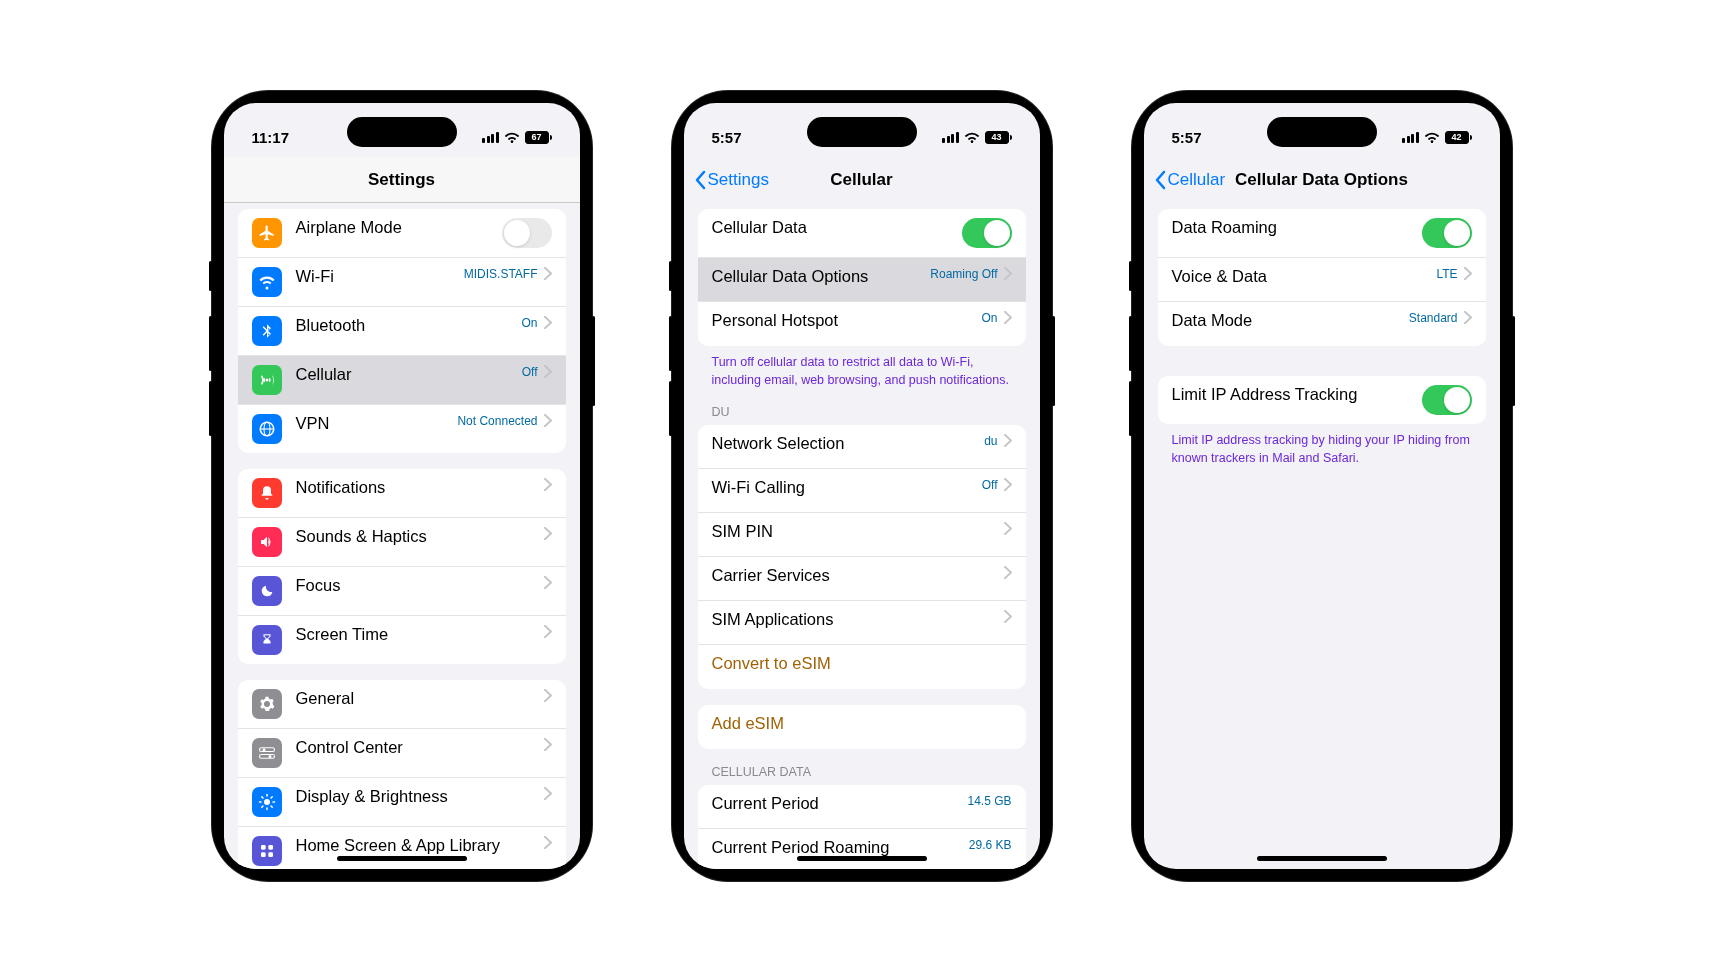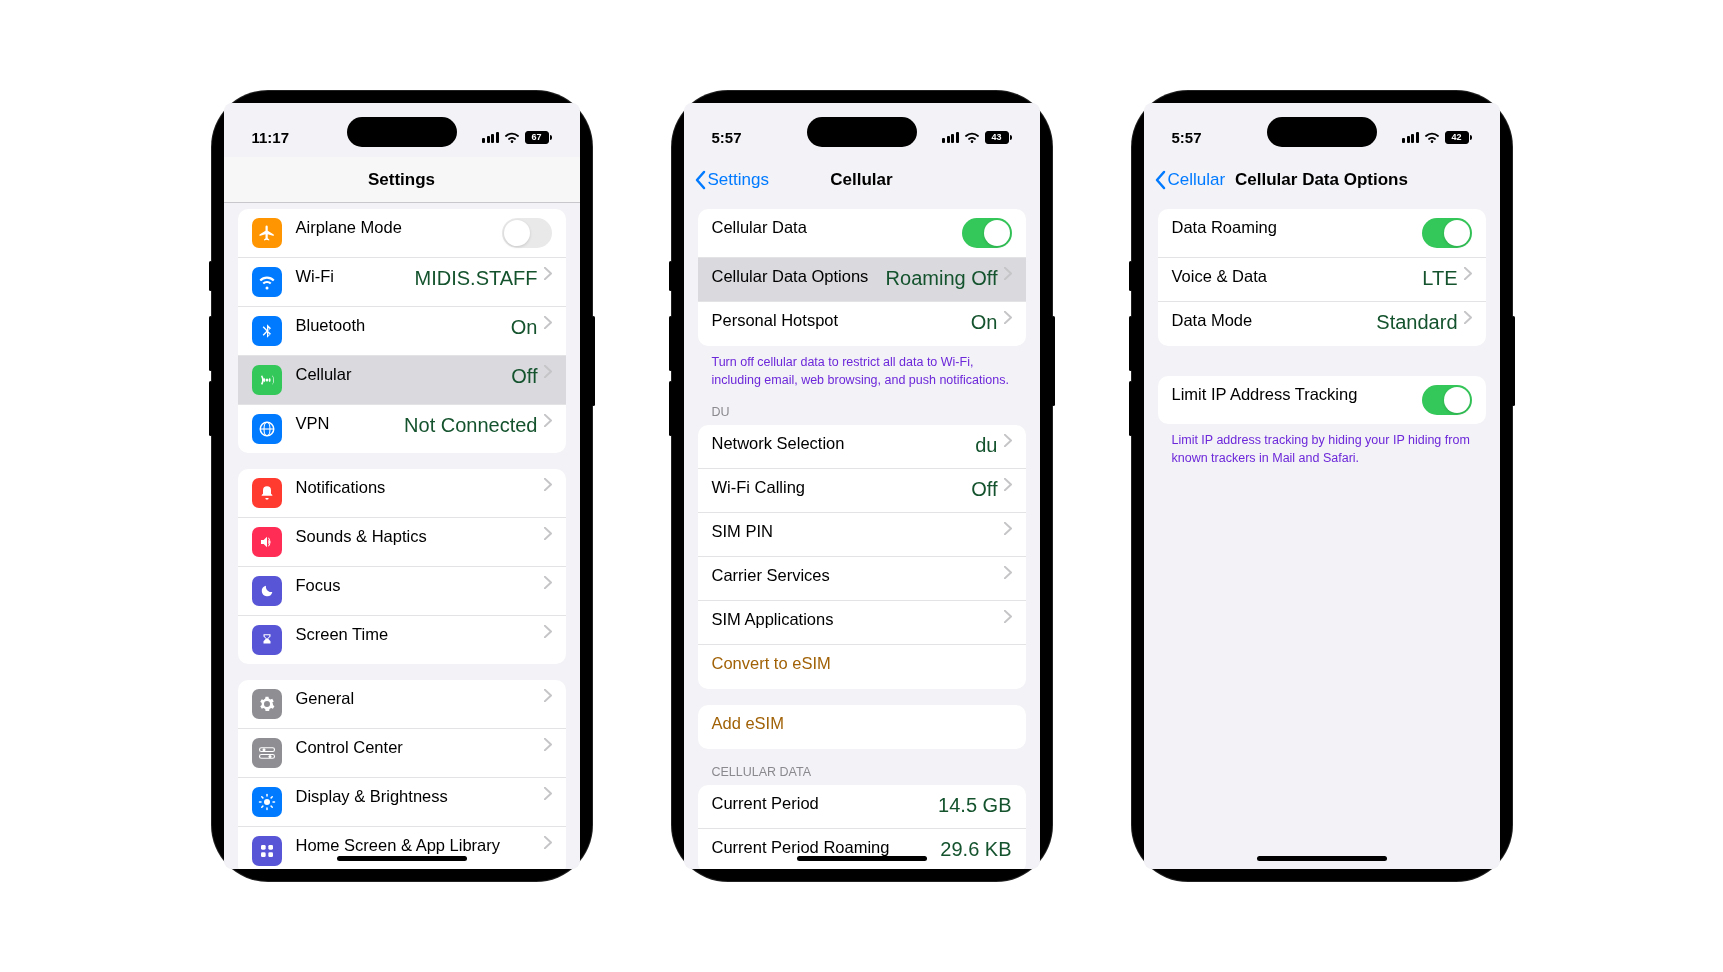--- a/index.html
+++ b/index.html
@@ -3,21 +3,21 @@
 <meta charset="utf-8">
 <style>
   * { box-sizing: border-box; margin: 0; padding: 0; font-family: -apple-system, "Helvetica Neue", Arial, sans-serif; }
   body { background: #fff; width: 1723px; height: 972px; display: flex; justify-content: center; align-items: center; gap: 80px; }
   .phone { width: 380px; height: 790px; background: #000; border-radius: 56px; padding: 12px; position: relative; box-shadow: 0 0 0 1px #222; }
   .phone .btn-side { position: absolute; background: #000; border-radius: 3px; }
   .phone .btn-l1 { left: -3px; top: 170px; width: 3px; height: 30px; }
   .phone .btn-l2 { left: -3px; top: 225px; width: 3px; height: 55px; }
   .phone .btn-l3 { left: -3px; top: 290px; width: 3px; height: 55px; }
   .phone .btn-r  { right: -3px; top: 225px; width: 3px; height: 90px; }
-  .screen { width: 100%; height: 100%; background: #f2f2f7; border-radius: 8px; overflow: hidden; position: relative; display: flex; flex-direction: column; }
+  .screen { width: 100%; height: 100%; background: #f2f2f7; border-radius: 32px; overflow: hidden; position: relative; display: flex; flex-direction: column; }
   .notch { position: absolute; top: 14px; left: 50%; transform: translateX(-50%); width: 110px; height: 30px; background: #000; border-radius: 18px; z-index: 10; }
   .statusbar { height: 54px; display: flex; justify-content: space-between; align-items: center; padding: 14px 28px 0; font-size: 15px; font-weight: 600; color: #000; }
   .statusbar .right { display: flex; align-items: center; gap: 5px; }
   .signal { display: inline-flex; align-items: flex-end; gap: 1.5px; }
   .signal span { width: 3px; background: #000; border-radius: 1px; }
   .signal span:nth-child(1){height:5px}.signal span:nth-child(2){height:7px}.signal span:nth-child(3){height:9px}.signal span:nth-child(4){height:11px}
   .wifi { width: 16px; height: 12px; position: relative; }
   .wifi svg { display: block; }
   .battery { display: inline-flex; align-items: center; gap: 1px; }
   .batt-body { width: 24px; height: 13px; border: 1px solid #000; border-radius: 3px; position: relative; display: flex; align-items: center; justify-content: center; background:#000; }
@@ -30,21 +30,21 @@
   .nav-back svg { width: 12px; height: 20px; }
   .content { flex: 1; overflow: hidden; }
   .group { margin: 16px 14px 0; background: #fff; border-radius: 10px; overflow: hidden; }
   .group.first { margin-top: 6px; }
   .row { min-height: 44px; display: flex; align-items: flex-start; padding: 9px 14px; border-bottom: 0.5px solid #e3e3e6; position: relative; }
   .row:last-child { border-bottom: none; }
   .row.highlight { background: #d9d9de; }
   .row .app-icon { width: 30px; height: 30px; border-radius: 7px; margin-right: 14px; display: flex; align-items: center; justify-content: center; flex-shrink:0; }
   .row .label { flex: 1; font-size: 16.5px; color: #000; }
   .row .label.link { color: #a16207; }
-  .row .value { font-size: 20px; color: #14532d; margin-right: 6px; }
+  .row .value { font-size: 12px; color: #0369a1; margin-right: 6px; }
   .row .chev { color: #c5c5c8; }
   .row .chev svg { width: 8px; height: 13px; display:block; }
   .toggle { width: 50px; height: 30px; border-radius: 15px; position: relative; }
   .toggle.on { background: #34c759; }
   .toggle.off { background: #e9e9ea; }
   .toggle .knob { position: absolute; width: 26px; height: 26px; background: #fff; border-radius: 50%; top: 2px; box-shadow: 0 1px 3px rgba(0,0,0,0.15); }
   .toggle.on .knob { right: 2px; }
   .toggle.off .knob { left: 2px; }
   .footer-text { font-size: 12.5px; color: #6d28d9; padding: 8px 28px 0; line-height: 1.4; }
   .header-text { font-size: 12.5px; color: #8a8a8e; padding: 16px 28px 4px; text-transform: uppercase; }

